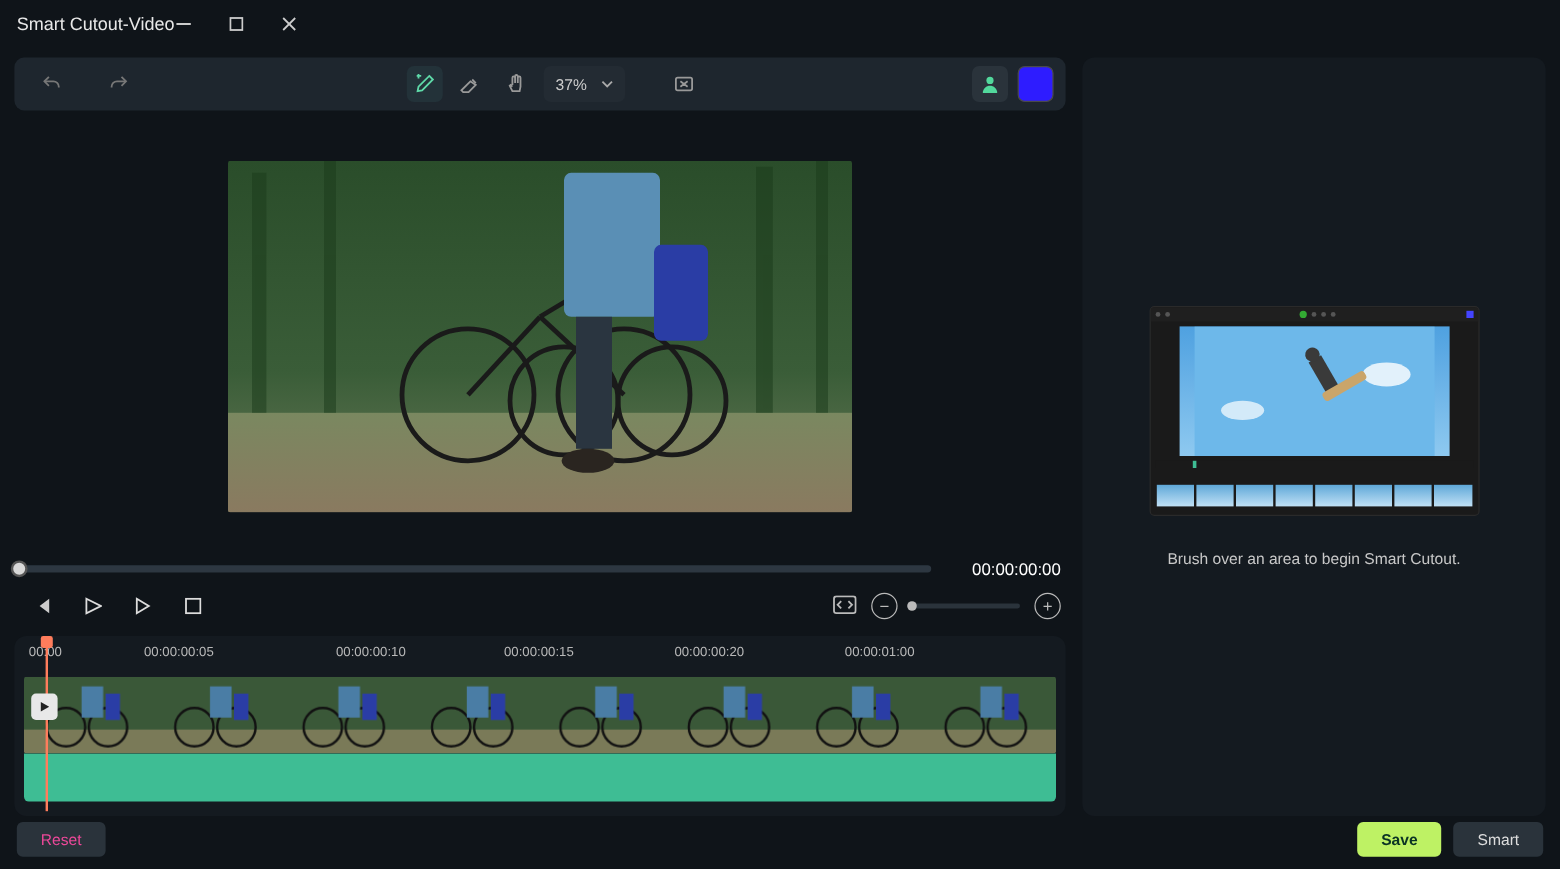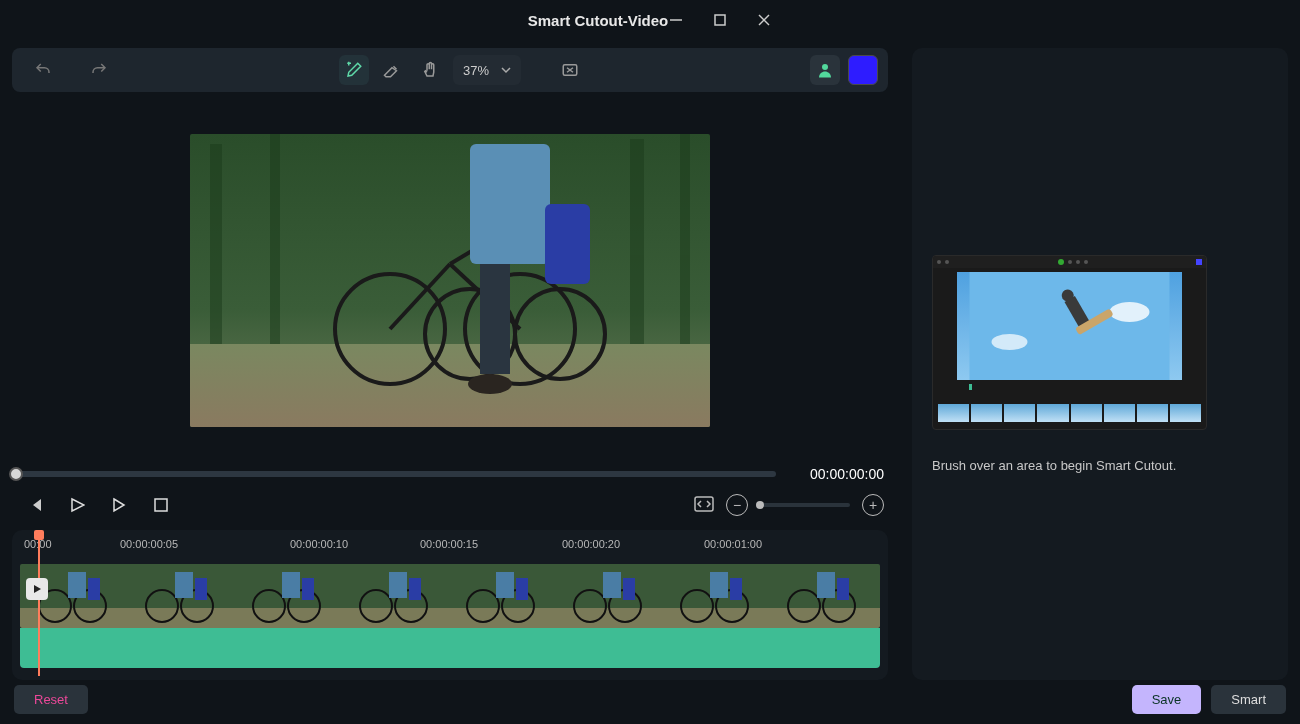--- a/index.html
+++ b/index.html
@@ -10,36 +10,35 @@
   color: #d0d0d0;
   font-family: "Segoe UI", Arial, sans-serif;
   font-size: 13px;
   overflow: hidden;
   position: relative;
 }
 .titlebar {
   height: 40px;
   display: flex;
   align-items: center;
-  justify-content: center;
+  justify-content: flex-start;
   padding: 0 14px;
-  font-weight: bold;
 }
 .titlebar .title { font-size: 15px; color: #e8e8e8; }
 .win-controls { display: flex; gap: 28px; }
 .win-controls div { width: 16px; height: 16px; cursor: pointer; display: flex; align-items: center; justify-content: center; color: #ccc; }
 
 .content {
   display: flex;
   padding: 8px 12px 0 12px;
-  gap: 24px;
+  gap: 14px;
   height: 640px;
 }
 .left-panel { flex: 1; display: flex; flex-direction: column; }
-.right-panel { width: 386px; background: #141a20; border-radius: 10px; display: flex; flex-direction: column; align-items: flex-start; justify-content: center; padding: 20px; }
+.right-panel { width: 386px; background: #141a20; border-radius: 10px; display: flex; flex-direction: column; align-items: center; justify-content: center; padding: 20px; }
 
 .toolbar {
   background: #1e262e;
   border-radius: 8px;
   height: 44px;
   display: flex;
   align-items: center;
   padding: 0 10px;
   gap: 8px;
 }
@@ -223,21 +222,21 @@
   justify-content: space-between;
 }
 .btn {
   padding: 7px 20px;
   border-radius: 5px;
   font-size: 13px;
   cursor: pointer;
   border: none;
 }
 .btn.reset { background: #2a333b; color: #ec4899; }
-.btn.save { background: #c4b5fd; color: #0a3324; font-weight: 400;}
+.btn.save { background: #bef264; color: #0a3324; font-weight: 700;}
 .btn.cancel { background: #2a333b; color: #ddd; margin-left: 10px; }
 .right-buttons { display:flex; }
 
 
 </style>
 </head>
 <body>
 
 <div class="titlebar">
   <div class="title">Smart Cutout-Video</div>
@@ -408,21 +407,21 @@
           </div>
         <div class="zbtn">+</div>
       </div>
     </div>
 
     <div class="timeline">
       <div class="playhead"></div>
       <div class="ruler">
         <span class="mark" style="left:4px">00:00</span>
         <span class="mark" style="left:100px">00:00:00:05</span>
-        <span class="mark" style="left:270px">00:00:00:10</span>
+        <span class="mark" style="left:260px">00:00:00:10</span>
         <span class="mark" style="left:400px">00:00:00:15</span>
         <span class="mark" style="left:542px">00:00:00:20</span>
         <span class="mark" style="left:684px">00:00:01:00</span>
       </div>
       <div class="clip-track">
         <div class="play-badge">
             <svg width="10" height="10" viewBox="0 0 10 10">
               <path d="M2 1l7 4-7 4z" fill="#222"></path>
             </svg>
           </div>

